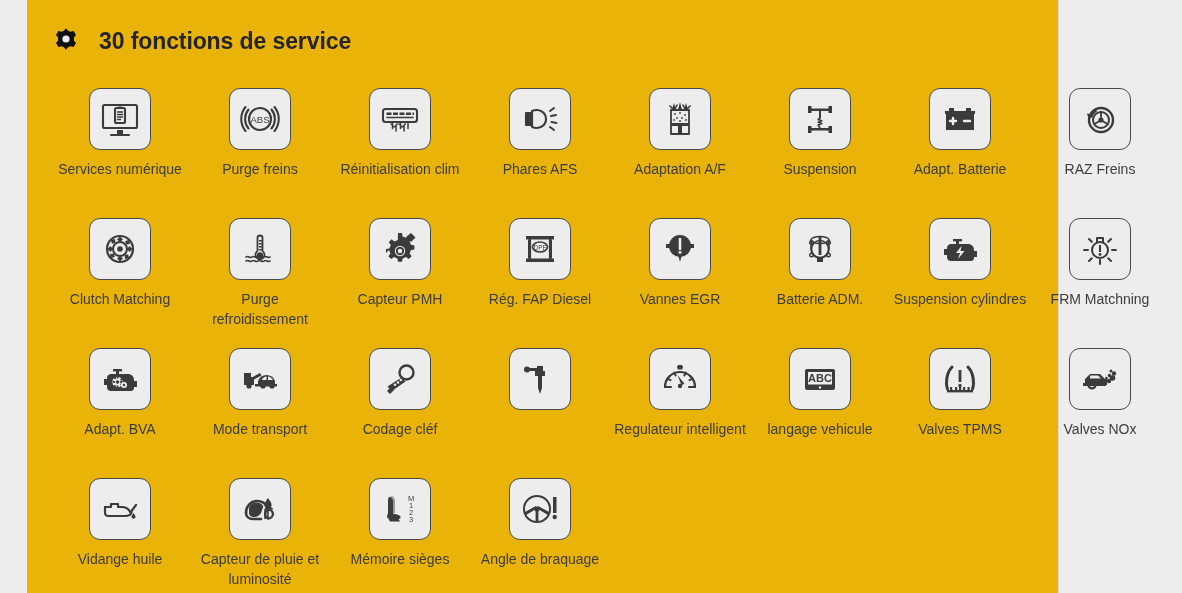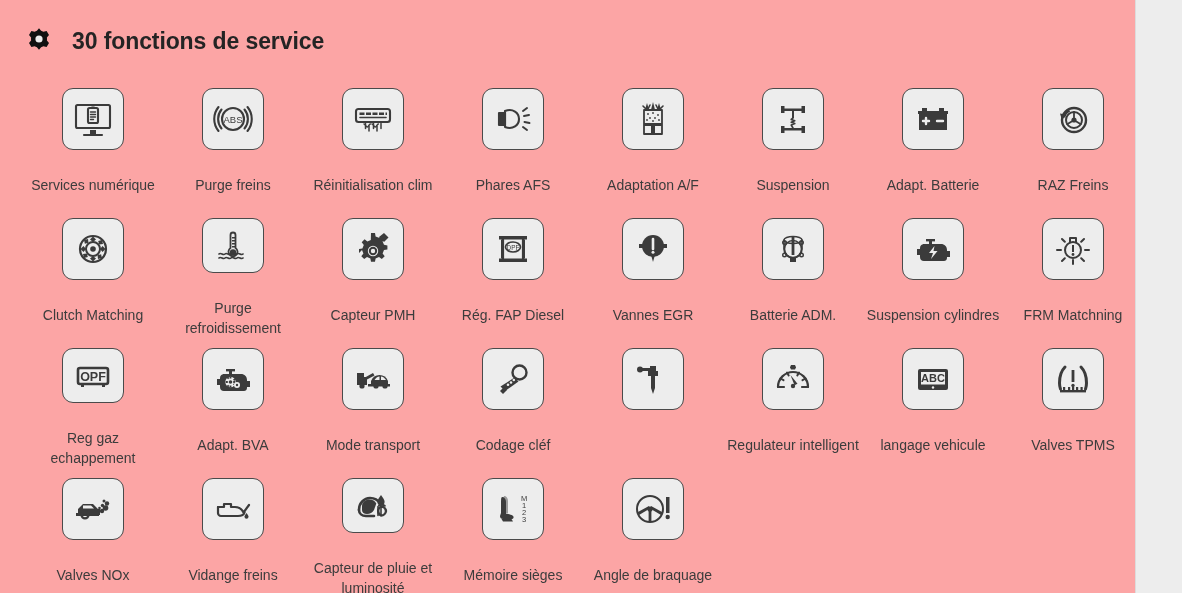--- a/index.html
+++ b/index.html
@@ -4,23 +4,24 @@
 <style>
   * { box-sizing: border-box; margin: 0; padding: 0; }
   html, body {
     width: 1182px; height: 593px;
     background: #ededed;
     font-family: "Liberation Sans", sans-serif;
     overflow: hidden;
   }
   #root {
     position: relative;
-    width: 1136px; height: 593px;
-    background: #fca5a5;
+    width: 1032px; height: 593px;
+    background: #eab308;
     border-right: 1px solid #dcdcdc;
+    margin-left: 27px;
   }
 
   
   .header {
     position: absolute;
     left: 22px; top: 22px;
     display: flex;
     align-items: center;
     gap: 16px;
     height: 38px;
@@ -42,21 +43,20 @@
     width: 1140px;
     display: grid;
     grid-template-columns: repeat(8, 140px);
     grid-auto-rows: 130px;
   }
   .cell {
     width: 140px;
     display: flex;
     flex-direction: column;
     align-items: center;
-    gap: 16px;
   }
   .tile {
     width: 62px; height: 62px;
     border: 1.6px solid #4a4a4a;
     border-radius: 11px;
     background: #ededed;
     display: flex;
     align-items: center;
     justify-content: center;
     margin-top: 10px;
@@ -308,30 +308,20 @@
           <circle class="ico-s" style="stroke-width:2" cx="22" cy="23" r="8"></circle>
           <path class="ico-s" style="stroke-width:2" d="M19 15.5V11h6v4.5"></path>
           <path class="ico-f" d="M21 18h2v7h-2z"></path>
           <circle class="ico-f" cx="22" cy="27.5" r="1.4"></circle>
           <path class="ico-s" style="stroke-width:2" d="M22 33v4M10 23H6M38 23h-4M13.8 14.8L11 12M30.2 14.8L33 12M13.8 31.2L11 34M30.2 31.2L33 34"></path>
         </svg>
       </div>
       <div class="label">FRM Matchning</div>
     </div>
 
-    <div class="cell">
-      <div class="tile">
-        <svg viewBox="0 0 44 44">
-          <path class="ico-s" style="stroke-width:2.6" d="M9 14h26a2 2 0 0 1 2 2v12a2 2 0 0 1-2 2H9a2 2 0 0 1-2-2V16a2 2 0 0 1 2-2z"></path>
-          <path class="ico-f" d="M10 30h3v3h-3zM31 30h3v3h-3z"></path>
-          <text class="ico-t" x="22" y="26.5" font-size="12.5" font-weight="bold" text-anchor="middle">OPF</text>
-        </svg>
-      </div>
-      <div class="label">Reg gaz echappement</div>
-    </div>
 
     <div class="cell">
       <div class="tile">
         <svg viewBox="0 0 44 44">
           <path class="ico-f" d="M18 13h3v4h-3zM14 17h16c3.5 0 6 2.5 6 6v1h3v6h-3v1c0 2-1.4 3-3 3H13c-2.5 0-4-1.6-4-4v-2H6v-6h3v-1c0-2.4 1.8-4 5-4z"></path>
           <path class="ico-f" d="M12 17h3v13h-3zM29 20h3v10h-3z"></path>
           <path class="ico-f" d="M15 12h9v2.4h-9z"></path>
           <circle cx="19.5" cy="25" r="5.2" fill="#ededed"></circle>
           <circle class="ico-f" cx="19.5" cy="25" r="1.8"></circle>
           <g class="ico-f">
@@ -446,21 +436,21 @@
     </div>
 
     <div class="cell">
       <div class="tile">
         <svg viewBox="0 0 44 44">
           <path class="ico-s" style="stroke-width:2.2" d="M7 20h6v-3h7v3h4c4 0 7 2.5 8.5 5.5L38 18"></path>
           <path class="ico-s" style="stroke-width:2.2" d="M7 20v6c0 1.6 1.3 3 3 3h17c3.5 0 6-1.8 6.5-3.5"></path>
           <path class="ico-f" d="M35.5 26c1.3 1.8 2 2.9 2 3.7a2 2 0 1 1-4 0c0-.8.7-1.9 2-3.7z"></path>
         </svg>
       </div>
-      <div class="label">Vidange freins</div>
+      <div class="label">Vidange huile</div>
     </div>
 
     <div class="cell">
       <div class="tile">
         <svg viewBox="0 0 44 44">
           <path class="ico-s" style="stroke-width:2.6" d="M8 26c0-7 5-12 11-12 4.5 0 8 2 10 5.5"></path>
           <path class="ico-s" style="stroke-width:2.6" d="M8 26c0 3.5 3 6 7 6h8"></path>
           <path class="ico-f" d="M11 22c0-4 3.5-6.5 7.5-6.5 3 0 5.5 1.5 6.8 4L23 26c-1.5 2.5-4 4-7 4-3 0-5-1.5-5-4z"></path>
           <path class="ico-f" d="M30 11c2.4 3.3 3.6 5.2 3.6 6.8a3.6 3.6 0 0 1-7.2 0c0-1.6 1.2-3.5 3.6-6.8z"></path>
           <path class="ico-s" style="stroke-width:2" d="M28 21.5c1.8-1 4-1 5.8.3"></path>

